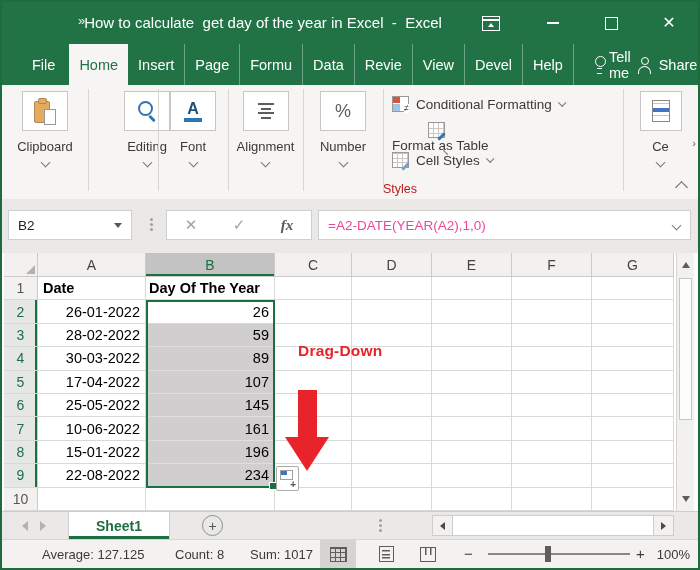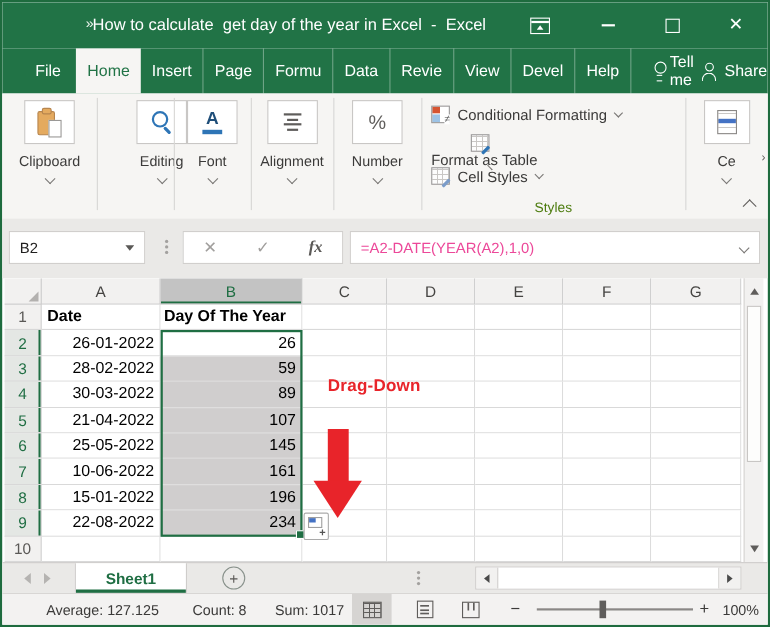--- a/index.html
+++ b/index.html
@@ -50,21 +50,21 @@
   .ic-search::after{content:"";position:absolute;right:2px;bottom:2px;width:8px;height:3px;background:#2e75b6;border-radius:2px;transform:rotate(45deg);}
   .ic-font{width:22px;text-align:center;}
   .ic-font b{display:block;color:#1f4e79;font-size:16px;line-height:16px;font-weight:bold;}
   .ic-font::after{content:"";display:block;height:4px;background:#2e75b6;margin:1px 2px 0;}
   .ic-align{display:flex;flex-direction:column;align-items:center;gap:2.5px;width:20px;}
   .ic-align i{height:2px;background:#5f5d5b;}
   .ic-align i:nth-child(1){width:16px;}.ic-align i:nth-child(2){width:10px;}
   .ic-align i:nth-child(3){width:16px;}.ic-align i:nth-child(4){width:10px;}
   .ic-percent{font-size:18px;color:#5f5d5b;}
   .styles-item{position:absolute;left:9px;height:20px;display:flex;align-items:center;font-size:13.5px;color:#3b3a39;cursor:default;}
-  .styles-cap{position:absolute;left:0;right:0;bottom:3px;text-align:center;font-size:12.5px;color:#4d7c0f;}
+  .styles-cap{position:absolute;left:0;right:0;bottom:3px;text-align:left;font-size:12.5px;color:#b91c1c;}
   .ic-cf{position:relative;width:15px;height:14px;border:1px solid #9a9898;background:
       linear-gradient(#d65532,#d65532) 0 0/7px 6px no-repeat,
       linear-gradient(#9dc3e6,#9dc3e6) 0 7px/7px 7px no-repeat,#fff;margin-right:7px;flex:none;}
   .ic-cf b{position:absolute;right:-1px;bottom:-2px;background:#fff;font-size:9px;line-height:9px;color:#444;font-weight:normal;}
   .ic-fat,.ic-cs{position:relative;width:15px;height:14px;border:1px solid #9a9898;margin-right:7px;flex:none;background:
       repeating-linear-gradient(0deg,transparent 0 3.5px,#c9c7c5 3.5px 4.5px),
       repeating-linear-gradient(90deg,transparent 0 4px,#c9c7c5 4px 5px),#fdfdfd;}
   .ic-fat::after,.ic-cs::after{content:"";position:absolute;right:-2px;bottom:-1px;width:9px;height:3px;background:#2e75b6;border-radius:1px;transform:rotate(-45deg);}
   .ic-cs::after{background:#7b9cc9;}
   .ic-cells{position:relative;width:16px;height:20px;border:1px solid #8a8886;background:
@@ -366,21 +366,21 @@
           <td class="ca">30-03-2022</td>
           <td class="cb fill">89</td>
           <td></td>
             <td></td>
           <td></td>
             <td></td>
           <td></td>
         </tr>
         <tr class="selrow">
           <th>5</th>
-          <td class="ca">21-04-2022</td>
+          <td class="ca">17-04-2022</td>
           <td class="cb fill">107</td>
           <td></td>
             <td></td>
           <td></td>
             <td></td>
           <td></td>
         </tr>
         <tr class="selrow">
           <th>6</th>
           <td class="ca">25-05-2022</td>

